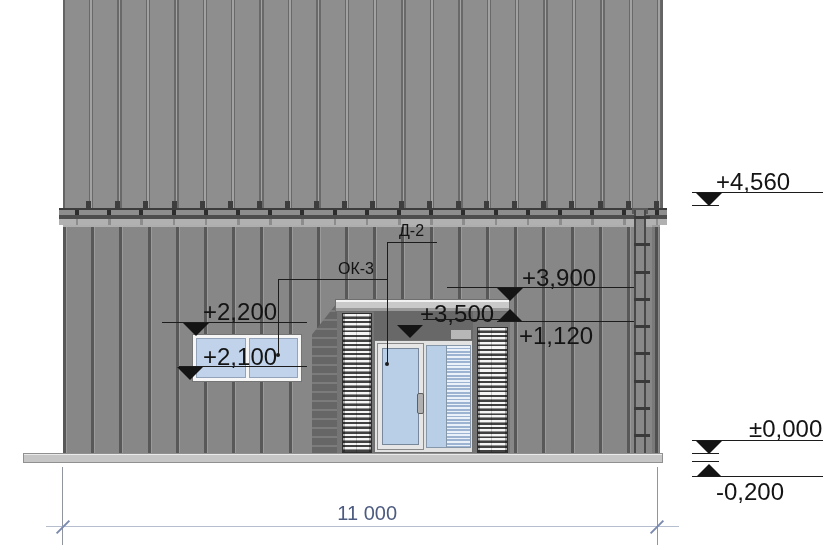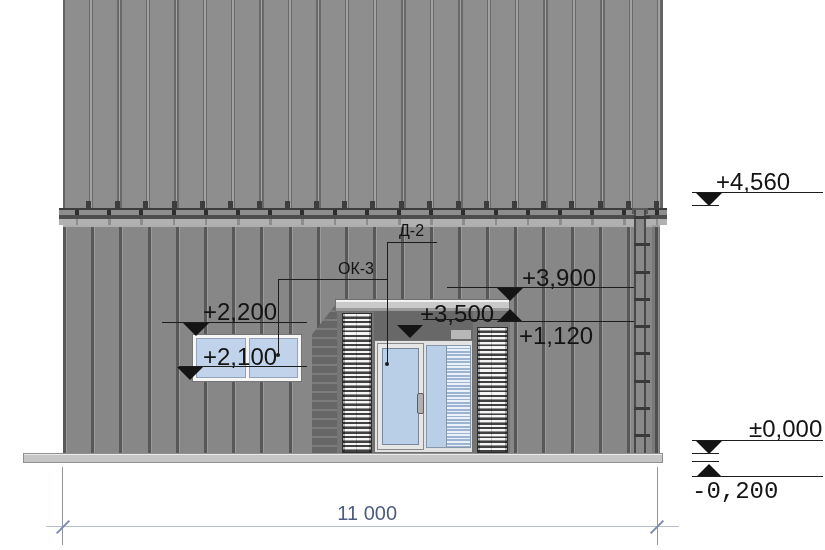--- a/index.html
+++ b/index.html
@@ -179,21 +179,21 @@
   <div class="tri-down" style="left:177px;top:367px;"></div>
 
   <div class="ann-text" style="left:713px;top:417px;margin-left:36px;">±0,000</div>
   <div class="ann-line" style="left:692px;top:440px;width:131px;"></div>
   <div class="tri-down" style="left:696px;top:441px;"></div>
   <div class="ann-line" style="left:692px;top:453px;width:27px;"></div>
 
   <div class="ann-line" style="left:692px;top:461px;width:27px;"></div>
   <div class="tri-up" style="left:696px;top:464px;"></div>
   <div class="ann-line" style="left:692px;top:476px;width:131px;"></div>
-  <div class="ann-text" style="left:692px;top:480px;font-family:Liberation Mono, monospace;">-0,200</div>
+  <div class="ann-text" style="left:716px;top:480px;">-0,200</div>
 
   <div class="ext-line" style="left:62px;top:467px;height:78px;"></div>
   <div class="ext-line" style="left:657px;top:467px;height:78px;"></div>
   <div class="dim-line" style="left:46px;top:526px;width:633px;"></div>
   <div class="dim-tick" style="left:54px;top:526px;"></div>
   <div class="dim-tick" style="left:648px;top:526px;"></div>
   <div class="dim-text" style="left:307px;top:503px;text-align:right;">11 000</div>
 
 </div>
 

